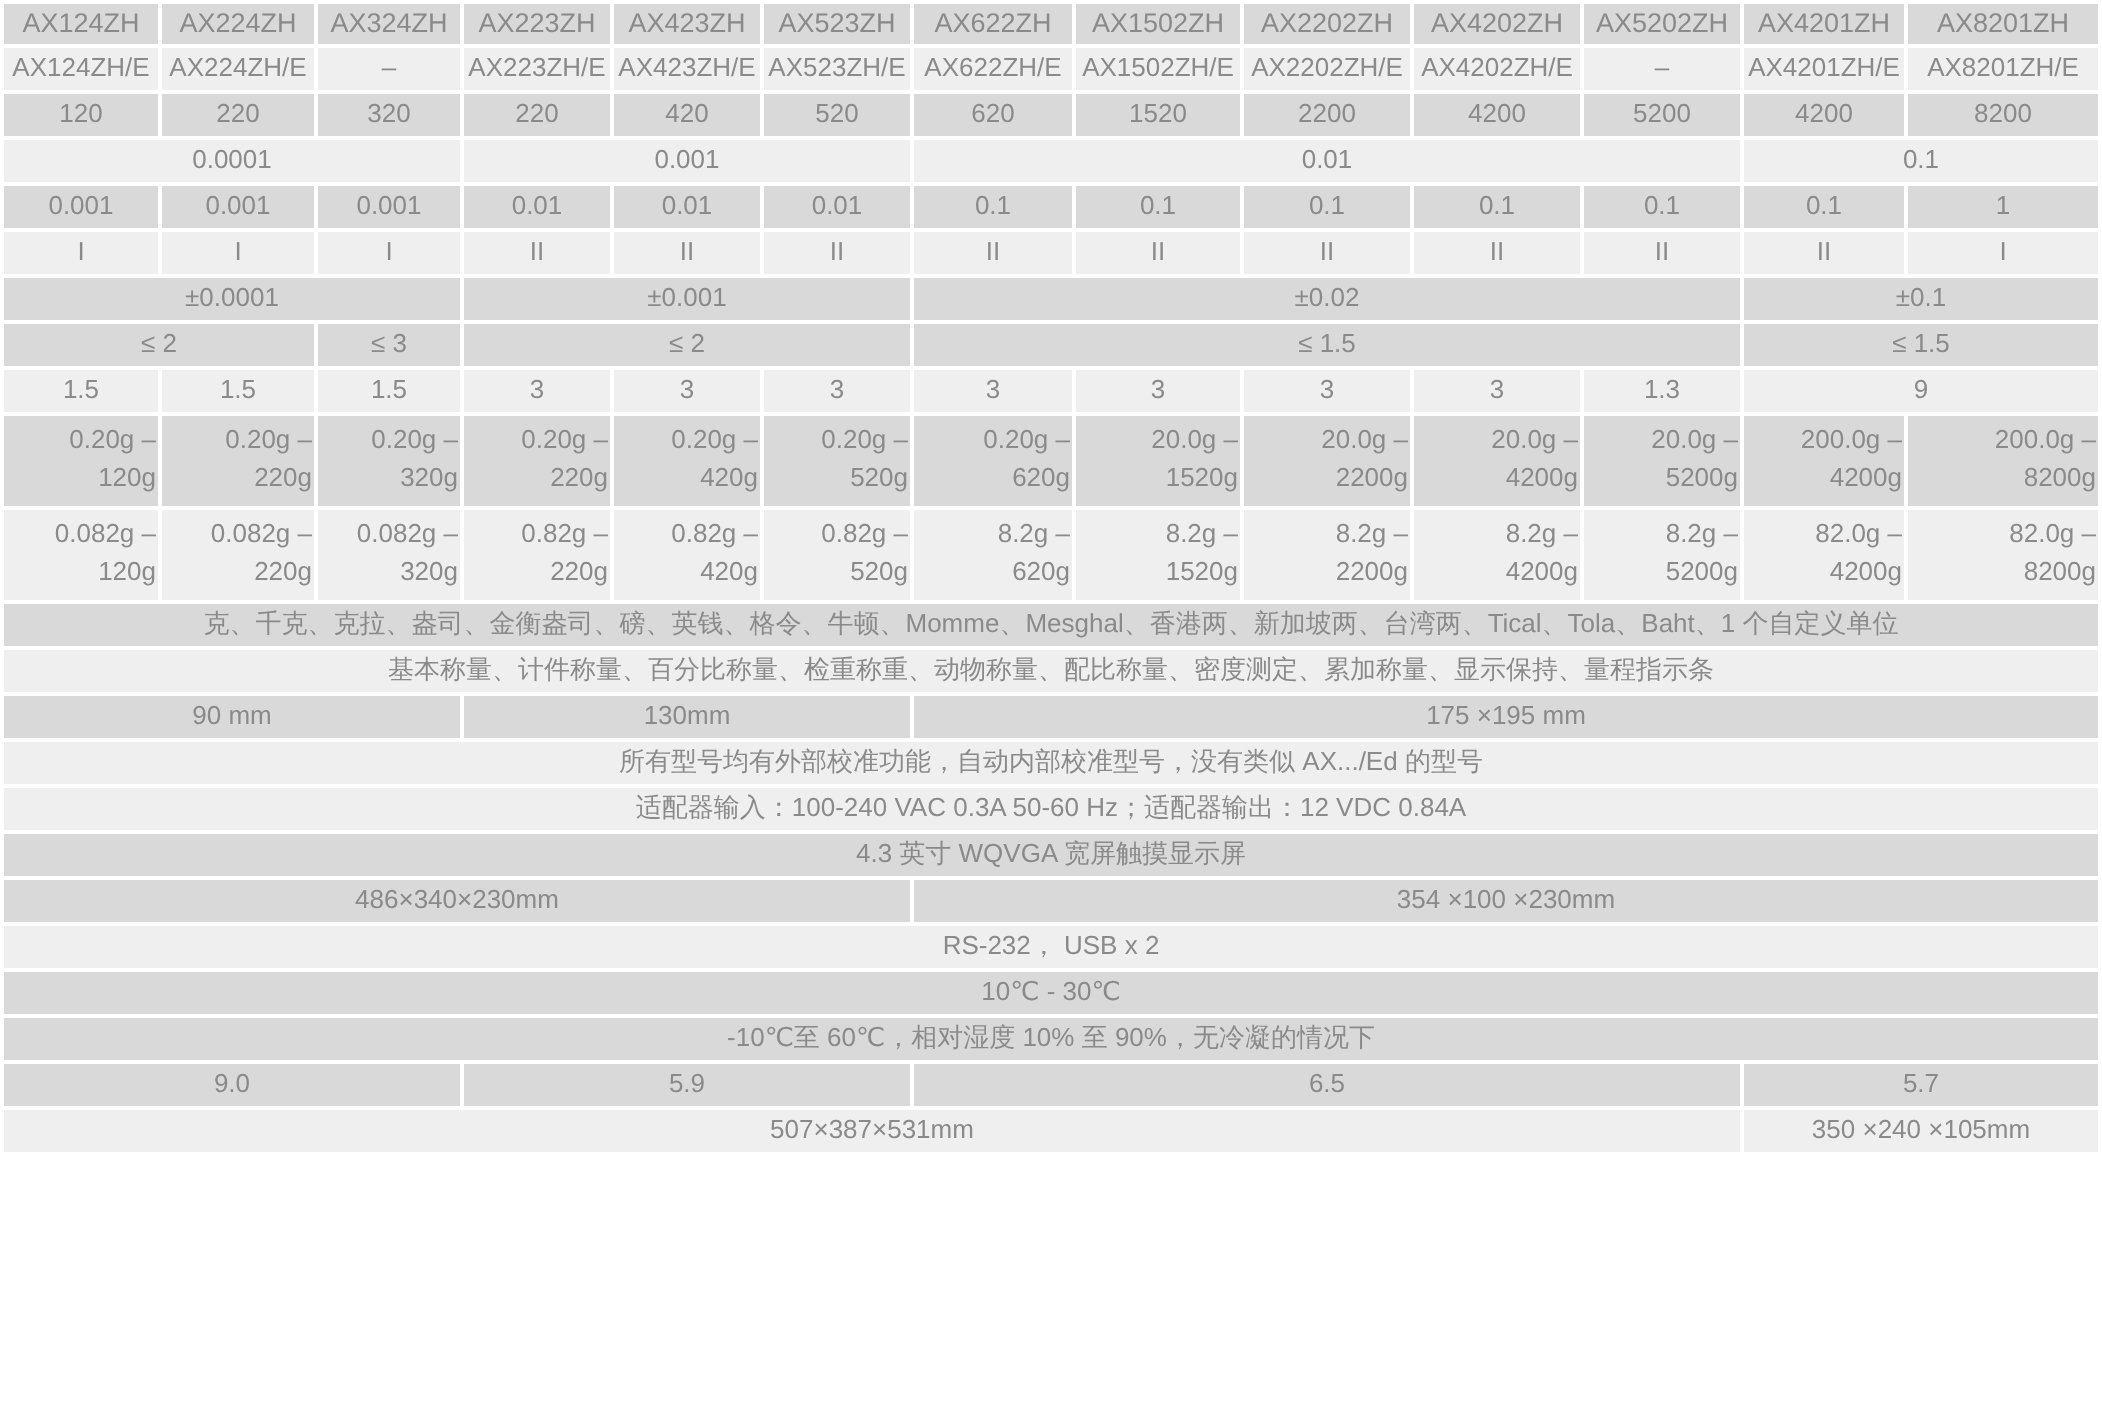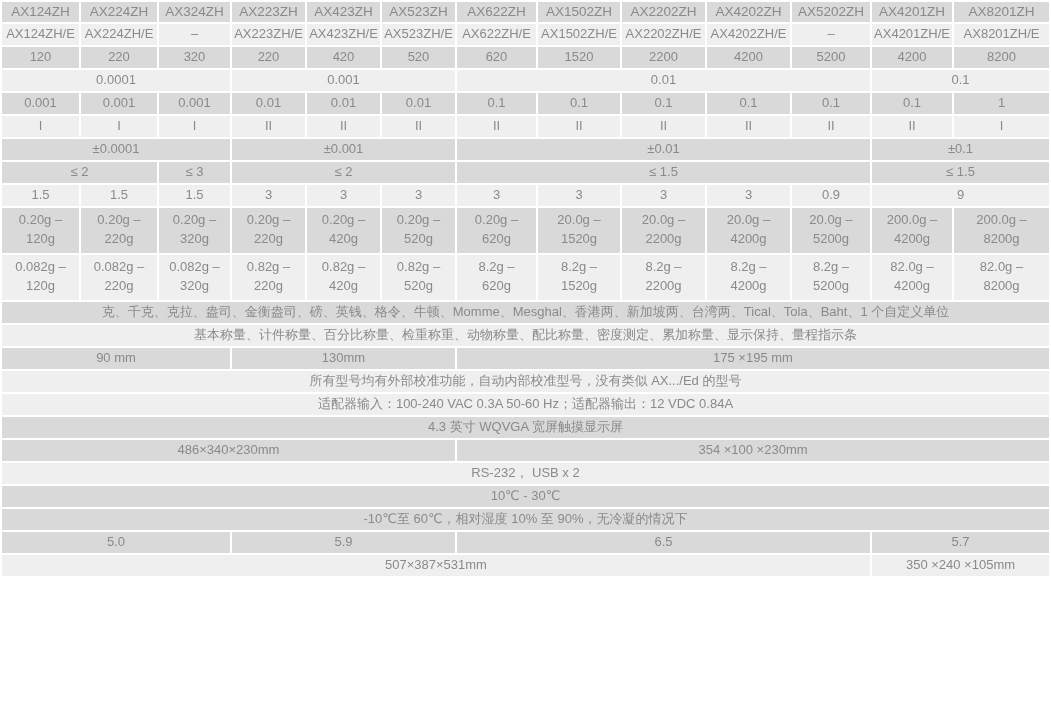--- a/index.html
+++ b/index.html
@@ -30,21 +30,21 @@
     color: var(--text);
     height: 21px;
     padding: 0 1px;
     white-space: pre-line;
     line-height: 1.45;
     overflow: hidden;
   }
   table.spec td.dark  { background: var(--row-dark); }
   table.spec td.light { background: var(--row-light); }
   tr.header td { height: 16px; font-size: 13.5px; }
-  tr.tall td   { height: 45px; }
+  tr.tall td   { height: 45px; text-align: right; }
 </style>
 </head>
 <body>
 
 <div class="page">
   <table class="spec" id="spec-table">
     <colgroup>
       <col style="width:77px">
         <col style="width:76px">
         <col style="width:71px">
@@ -137,42 +137,42 @@
           <td colspan="1" class="light">II</td>
           <td colspan="1" class="light">II</td>
           <td colspan="1" class="light">II</td>
           <td colspan="1" class="light">II</td>
           <td colspan="1" class="light">II</td>
           <td colspan="1" class="light">I</td>
         </tr>
         <tr>
           <td colspan="3" class="dark">±0.0001</td>
           <td colspan="3" class="dark">±0.001</td>
-          <td colspan="5" class="dark">±0.01</td>
+          <td colspan="5" class="dark">±0.02</td>
           <td colspan="2" class="dark">±0.1</td>
         </tr>
         <tr>
           <td colspan="2" class="dark">≤ 2</td>
           <td colspan="1" class="dark">≤ 3</td>
           <td colspan="3" class="dark">≤ 2</td>
           <td colspan="5" class="dark">≤ 1.5</td>
           <td colspan="2" class="dark">≤ 1.5</td>
         </tr>
         <tr>
           <td colspan="1" class="light">1.5</td>
           <td colspan="1" class="light">1.5</td>
           <td colspan="1" class="light">1.5</td>
           <td colspan="1" class="light">3</td>
           <td colspan="1" class="light">3</td>
           <td colspan="1" class="light">3</td>
           <td colspan="1" class="light">3</td>
           <td colspan="1" class="light">3</td>
           <td colspan="1" class="light">3</td>
           <td colspan="1" class="light">3</td>
-          <td colspan="1" class="light">0.9</td>
+          <td colspan="1" class="light">1.3</td>
           <td colspan="2" class="light">9</td>
         </tr>
         <tr class="tall">
           <td colspan="1" class="dark">0.20g –
 120g</td>
           <td colspan="1" class="dark">0.20g –
 220g</td>
           <td colspan="1" class="dark">0.20g –
 320g</td>
           <td colspan="1" class="dark">0.20g –
@@ -251,21 +251,21 @@
         <tr>
           <td colspan="13" class="light">RS-232， USB x 2</td>
         </tr>
         <tr>
           <td colspan="13" class="dark">10℃ - 30℃</td>
         </tr>
         <tr>
           <td colspan="13" class="dark">-10℃至 60℃，相对湿度 10% 至 90%，无冷凝的情况下</td>
         </tr>
         <tr>
-          <td colspan="3" class="dark">5.0</td>
+          <td colspan="3" class="dark">9.0</td>
           <td colspan="3" class="dark">5.9</td>
           <td colspan="5" class="dark">6.5</td>
           <td colspan="2" class="dark">5.7</td>
         </tr>
         <tr>
           <td colspan="11" class="light">507×387×531mm</td>
           <td colspan="2" class="light">350 ×240 ×105mm</td>
         </tr>
       </tbody>
   </table>

